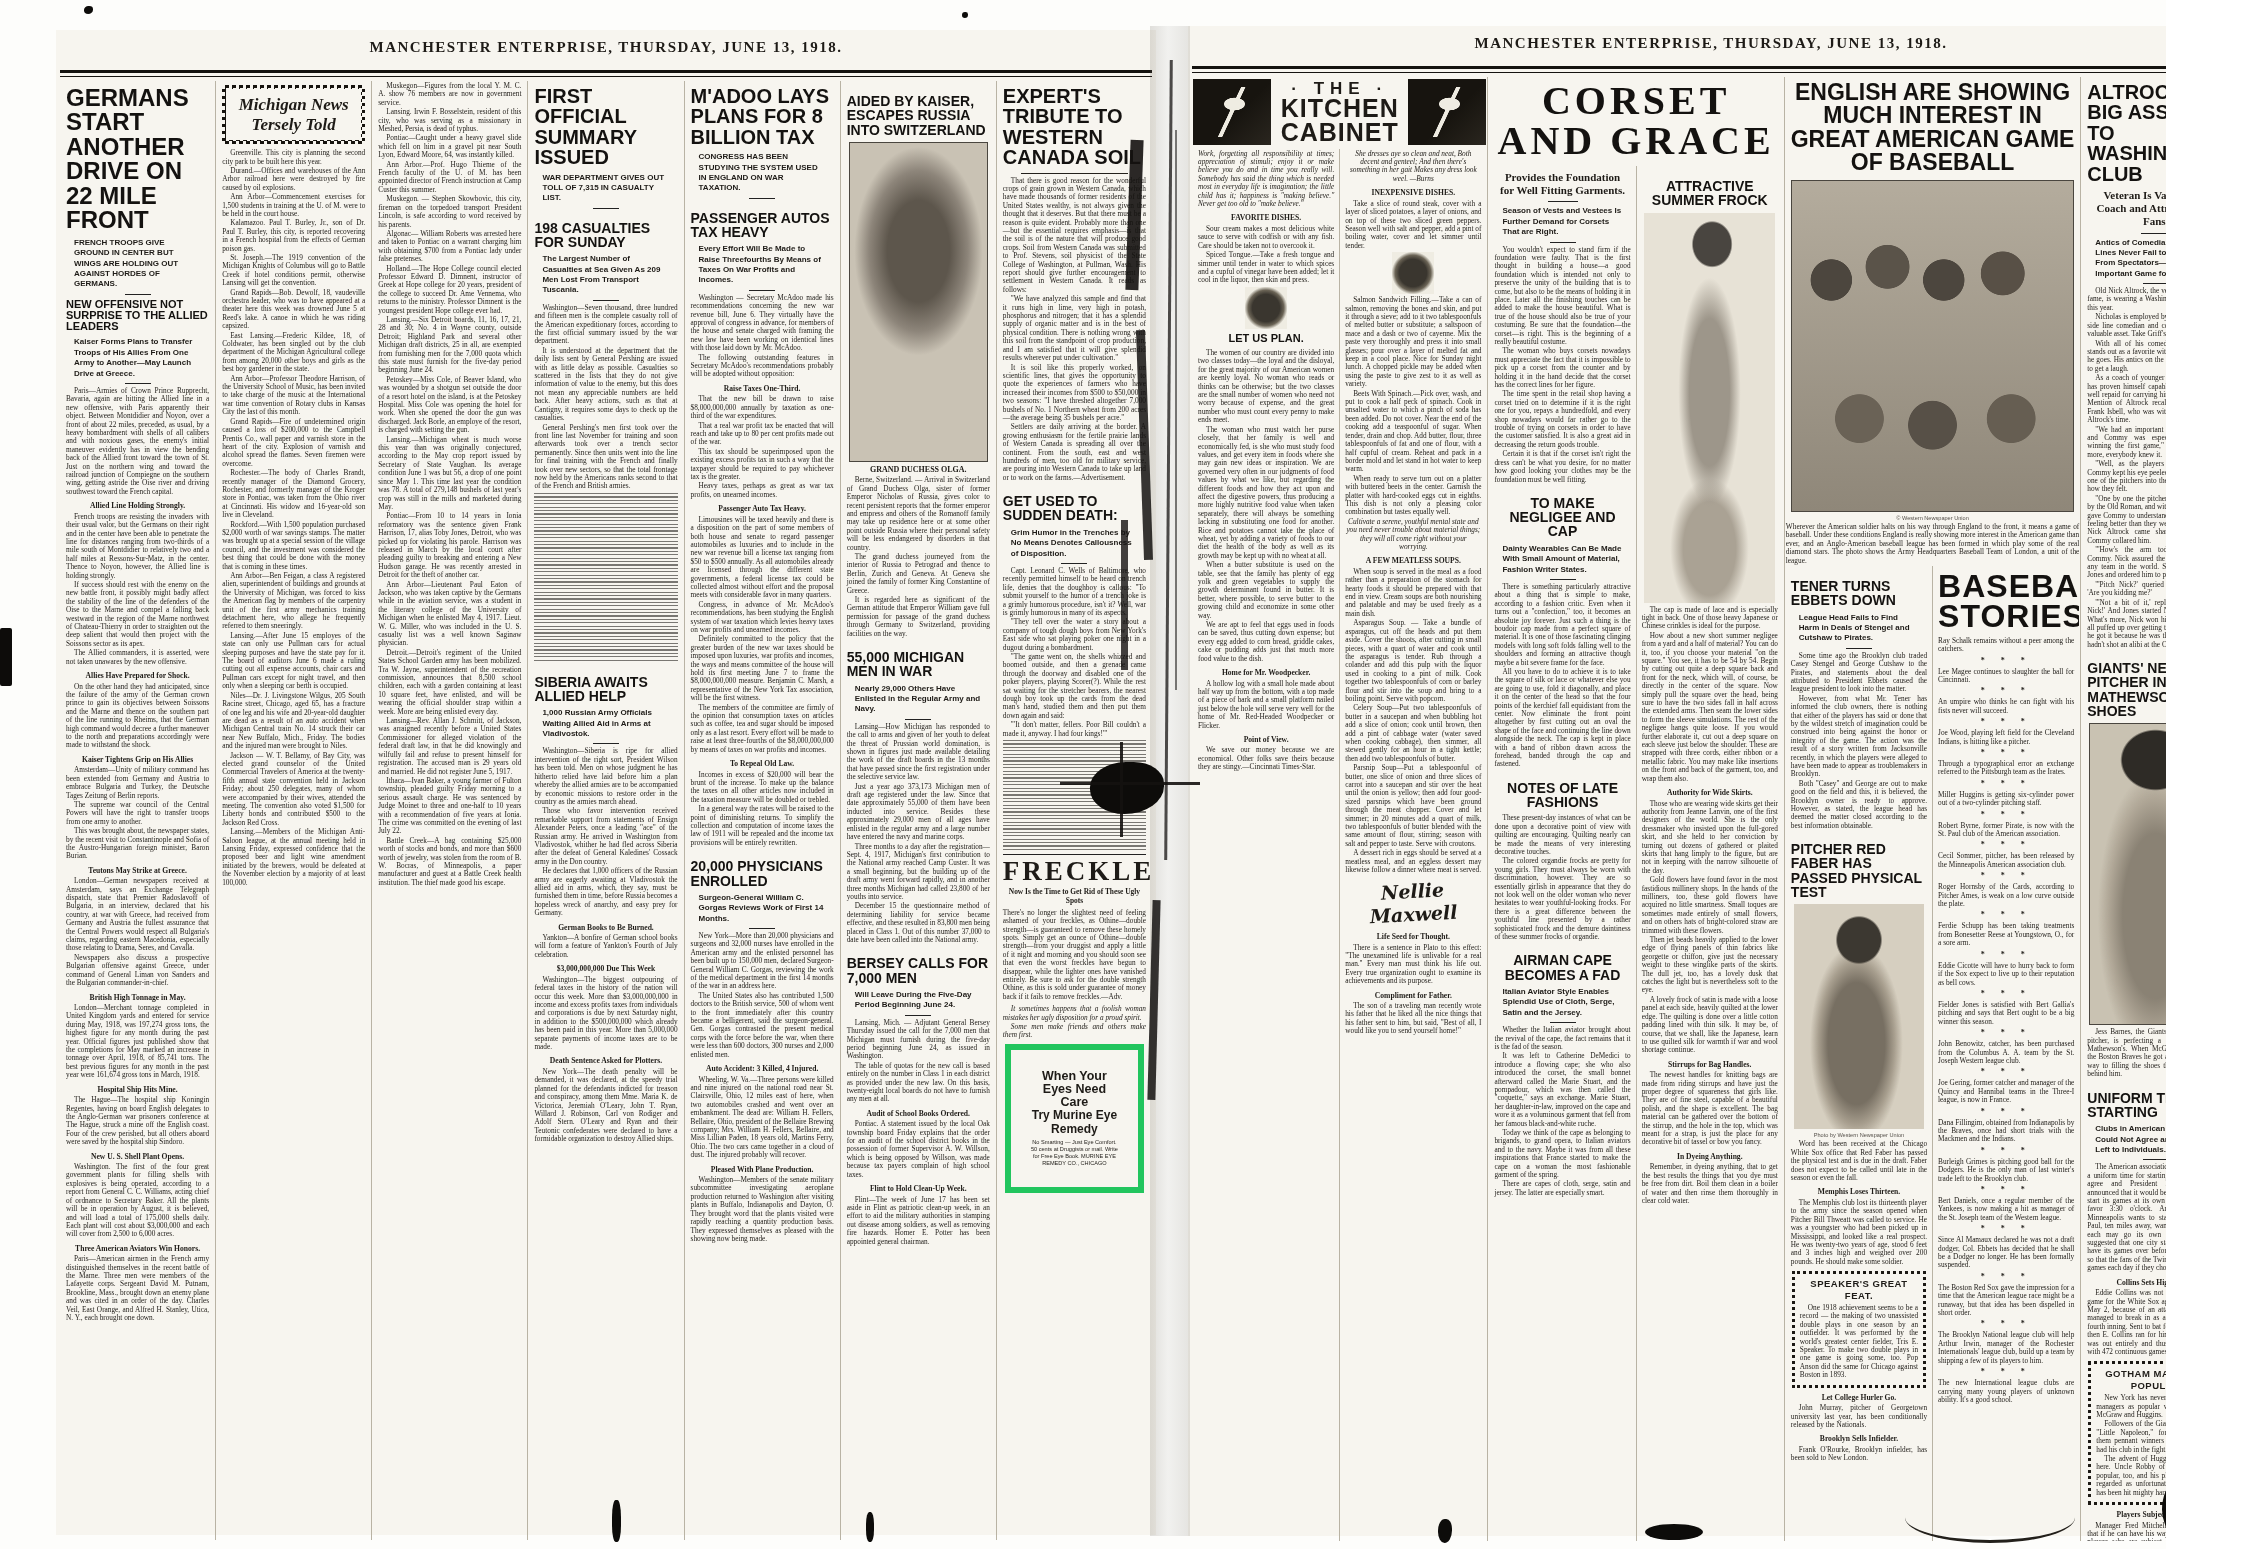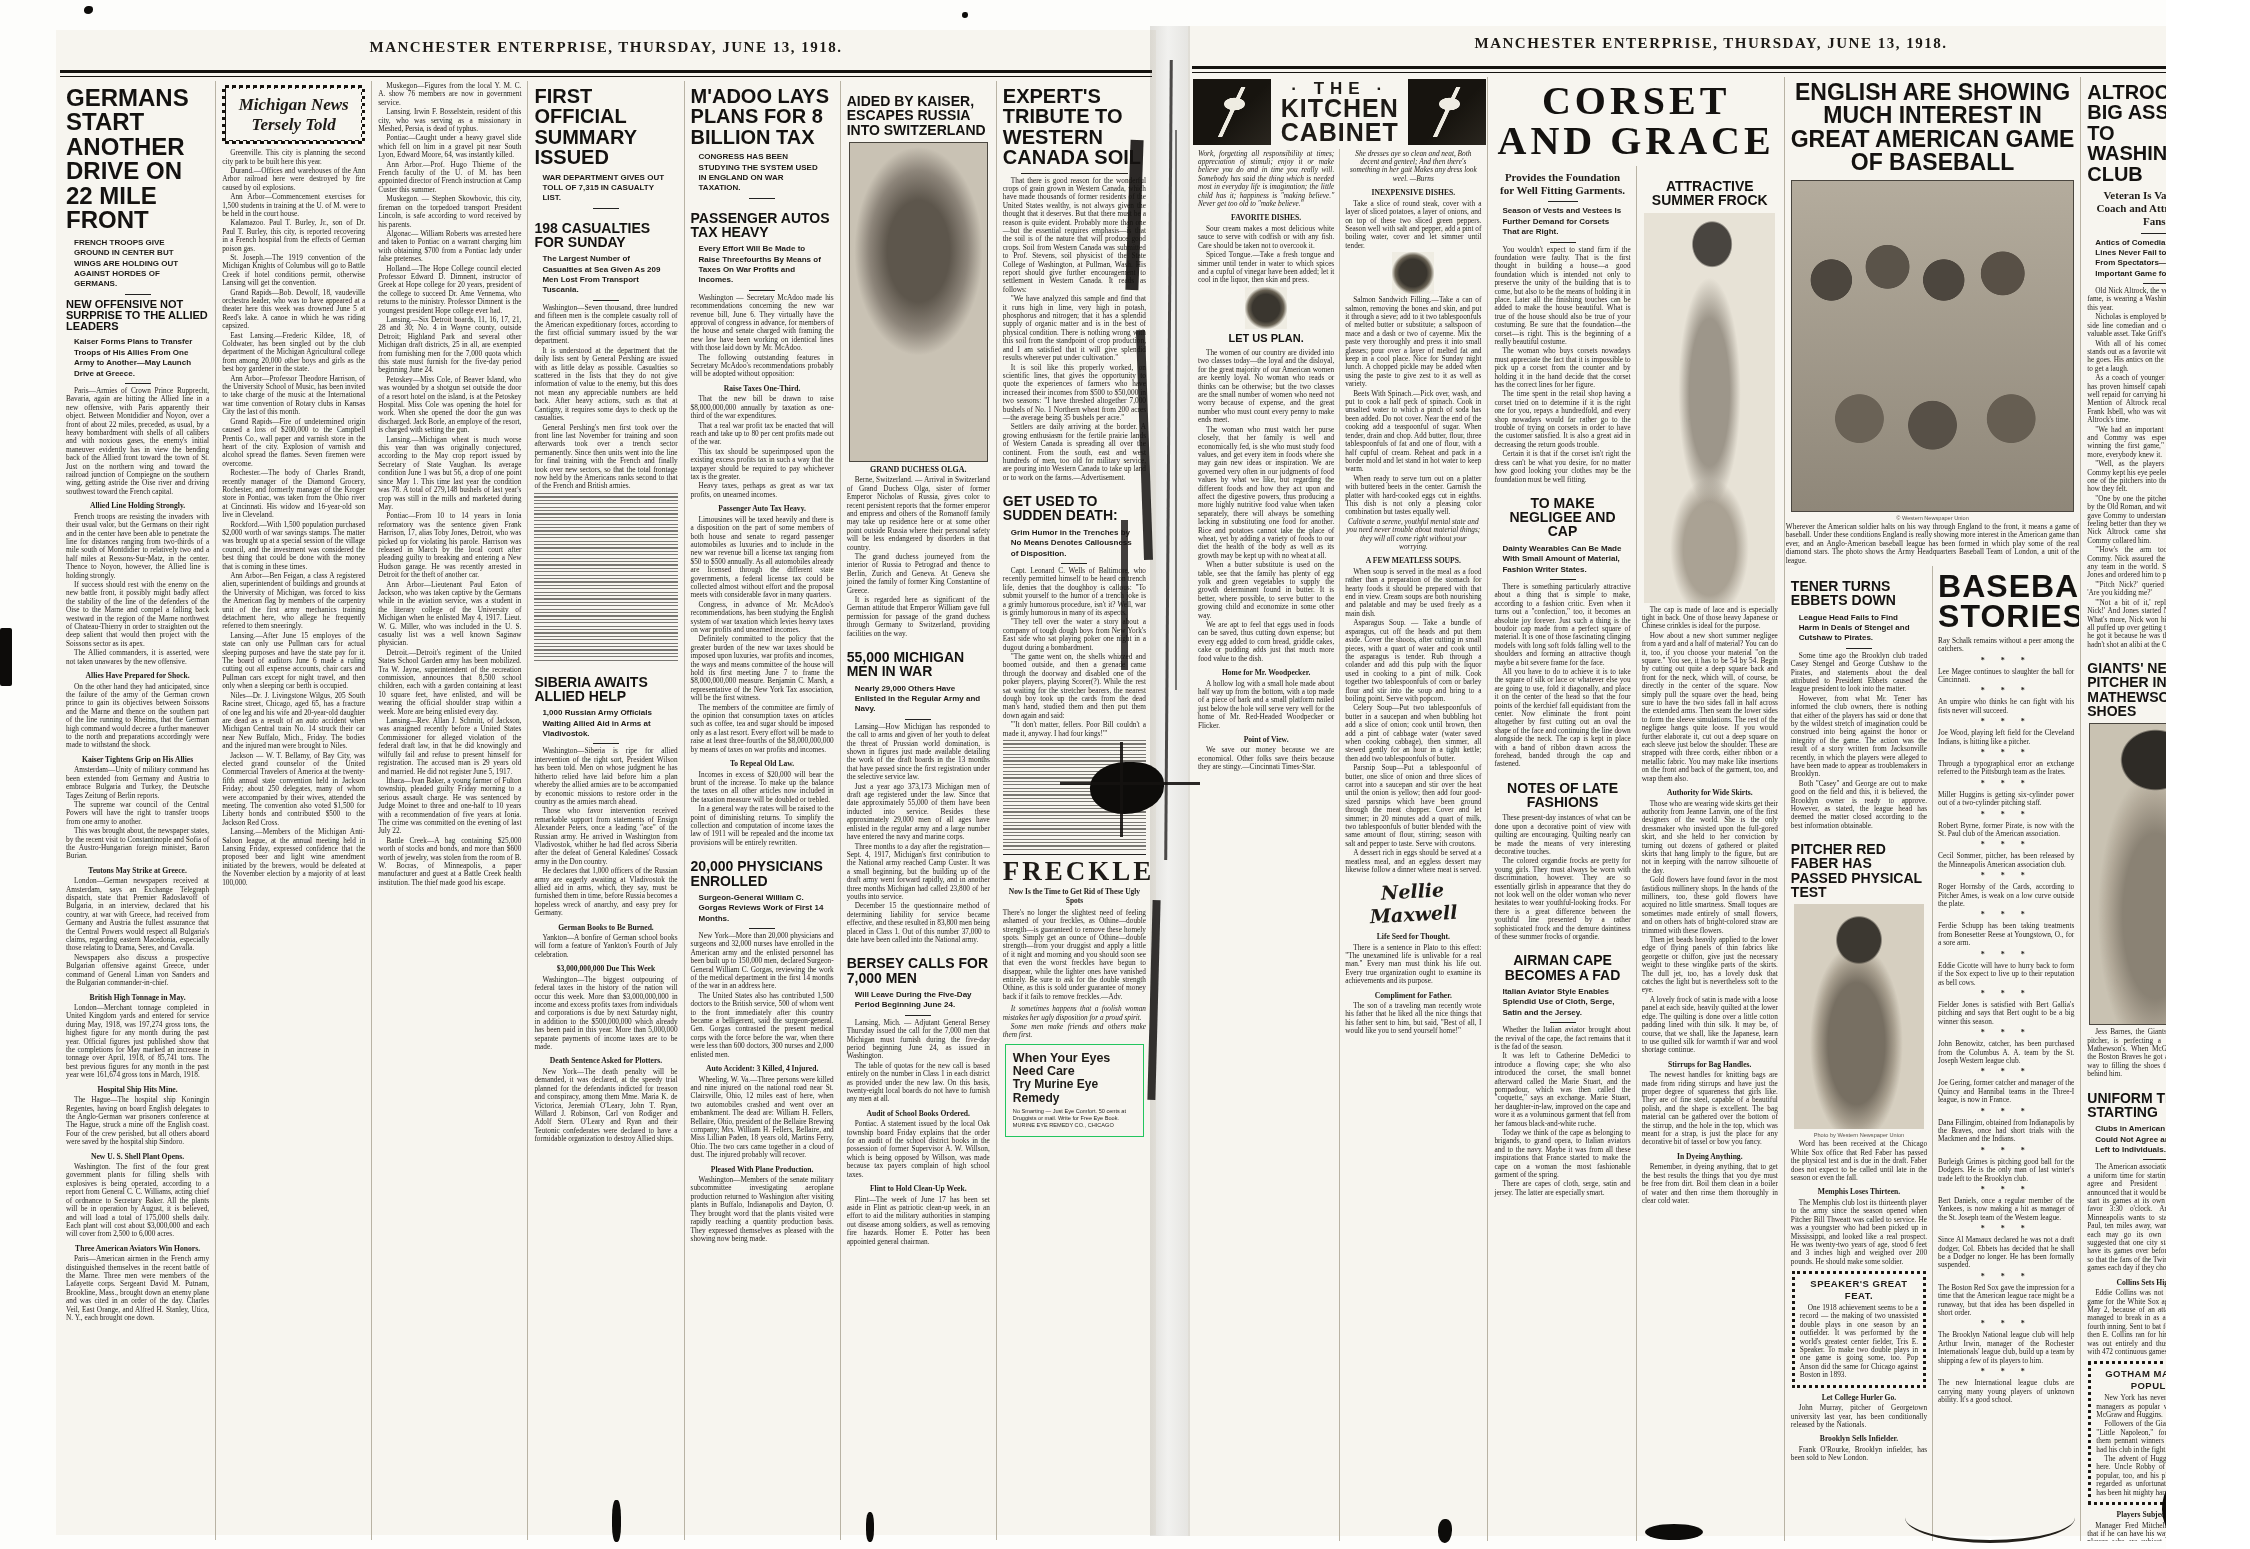--- a/index.html
+++ b/index.html
@@ -51,21 +51,21 @@
   .cap{font:700 8px/1.2 "Liberation Serif",serif;text-align:center;margin:2px 0;}
   .credit{font:5.6px/1.1 "Liberation Sans",sans-serif;text-align:center;color:#55504a;margin:1px 0 2px 0;}
   .mbox{background:repeating-conic-gradient(#17140f 0 25%,#f7f5ef 0 50%) 0 0/7px 7px;padding:4px;margin:3px 0 5px 0;}
   .mbox-in{background:#f7f5ef;padding:6px 2px;text-align:center;}
   .mbox-line{font:700 italic 17px/1.15 "Liberation Serif",serif;}
   .bbox{border:3px dotted #1c1914;padding:4px 5px;margin:5px 1px;}
   .bbox .bbox-title{font:700 9.5px/1.2 "Liberation Sans",sans-serif;text-align:center;margin-bottom:3px;letter-spacing:.5px;}
   .adf{margin:4px 0;padding-top:3px;border-top:1px solid #222;}
   .adf-title{font:700 27px/1 "Liberation Serif",serif;text-align:center;letter-spacing:3px;}
   .adf-sub{font:700 7.4px/1.2 "Liberation Serif",serif;text-align:center;margin:3px 0;}
-  .adm{border:1px solid #22c55e;margin:4px 2px;padding:7px;text-align:left;}
+  .adm{border:6px solid #22c55e;margin:4px 2px;padding:20px;text-align:center;}
   .adm-l1{font:700 12.5px/1.05 "Liberation Sans",sans-serif;}
   .adm-l2{font:700 12px/1.15 "Liberation Sans",sans-serif;}
   .adm-fine{font:5.6px/1.25 "Liberation Sans",sans-serif;margin-top:2px;}
   .sig{font:italic 700 19px/1.2 "DejaVu Serif",serif;text-align:center;transform:rotate(-3deg);margin:6px 0;}
   .kitchen{display:flex;align-items:stretch;gap:4px;margin:2px 0 4px 0;}
   .k-art{flex:0 0 78px;background:linear-gradient(135deg,#17140f 55%,#2a261f 100%);position:relative;}
   .k-art::after{content:"";position:absolute;inset:12% 18%;background:
      radial-gradient(ellipse 40% 24% at 55% 34%,#efece2 0 50%,transparent 55%),
      linear-gradient(115deg,transparent 46%,#efece2 47% 52%,transparent 53%);}
   .k-title{flex:1;text-align:center;font:700 25px/0.95 "Liberation Sans",sans-serif;letter-spacing:1px;padding-top:2px;}

